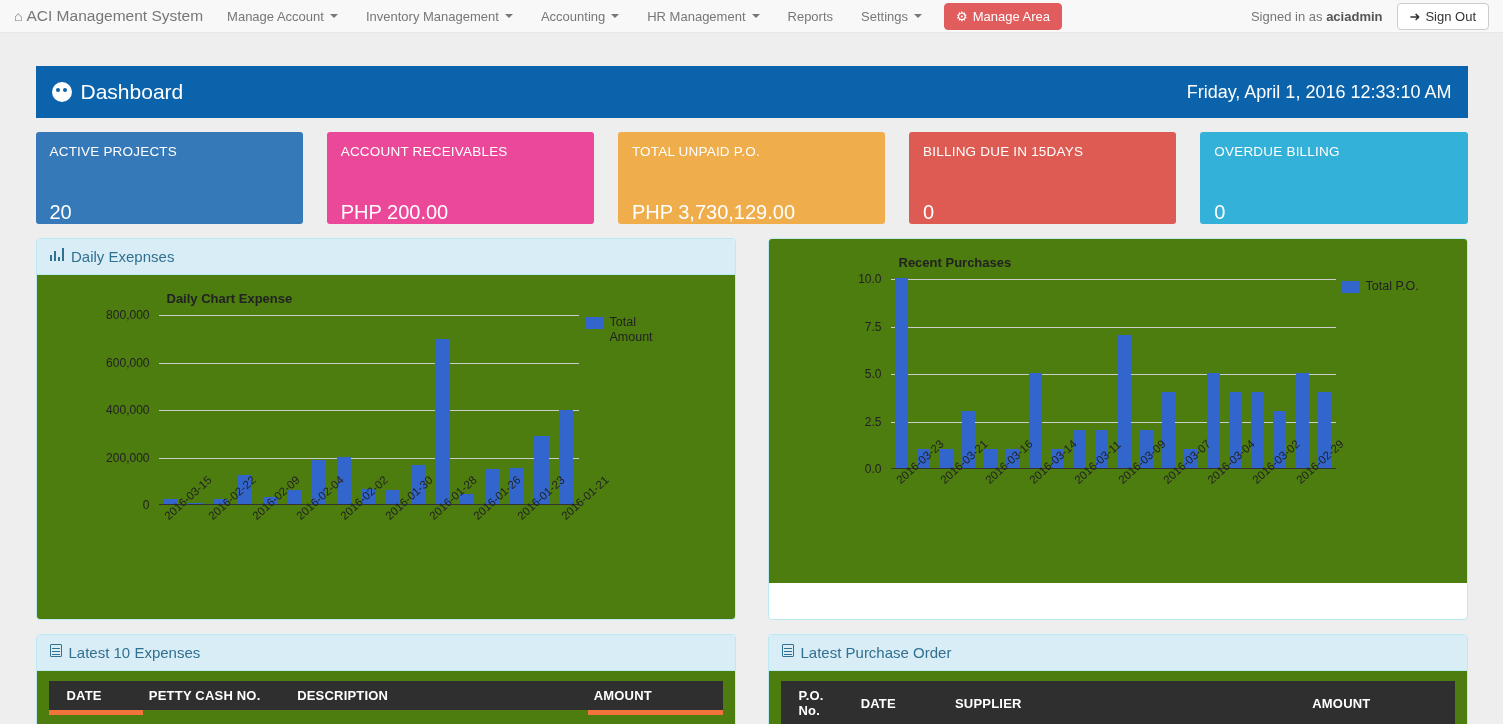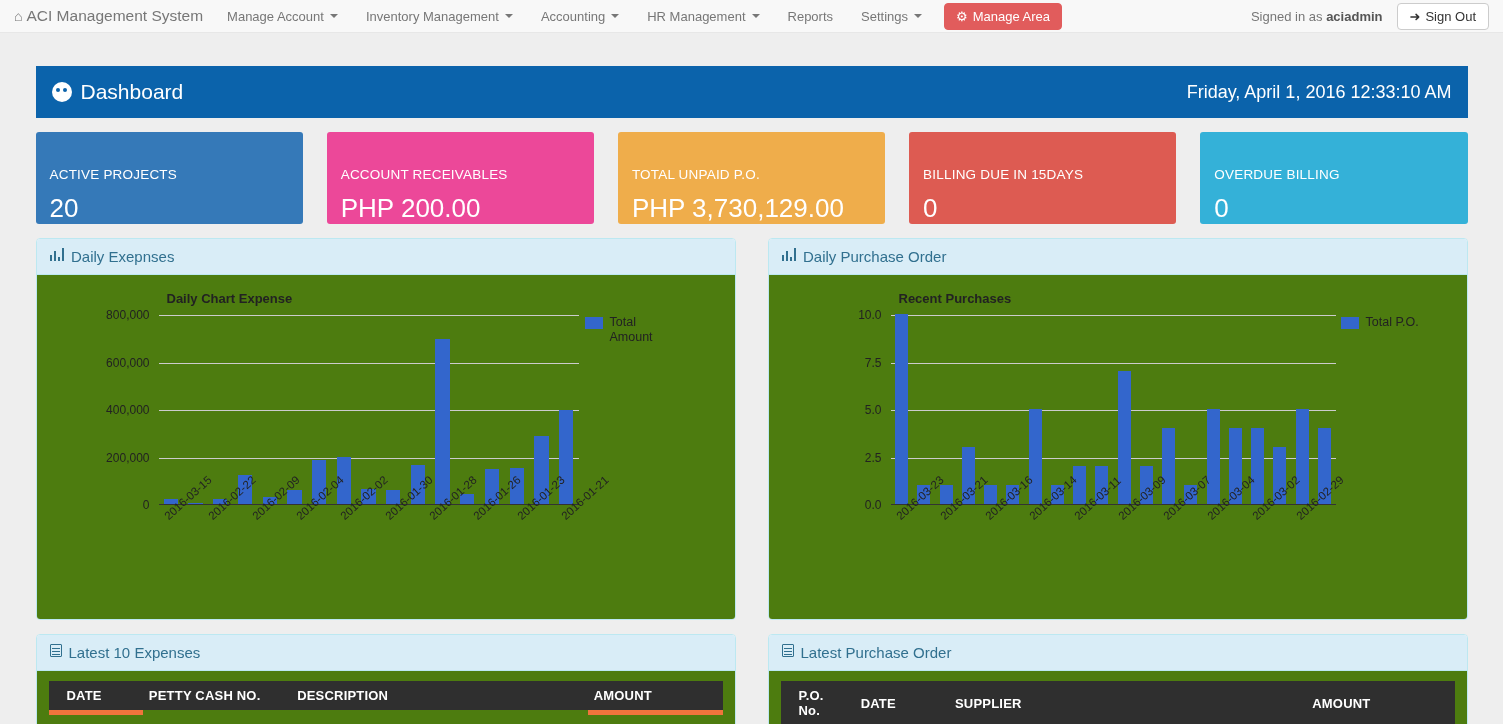--- a/index.html
+++ b/index.html
@@ -67,24 +67,24 @@
   }
   .gauge-ico::after{
     content:""; position:absolute; left:11px; top:6px; width:4px;height:4px;
     border-radius:50%; background:#0b63ab;
   }
 
   
   .stats{ display:flex; gap:24px; margin-top:14px; }
   .stat{
     flex:1; height:92px; border-radius:3px; color:#fff; padding:12px 14px 0 14px;
-    display:flex; flex-direction:column; justify-content:flex-end;
+    display:flex; flex-direction:column; justify-content:space-between;
   }
   .stat-label{ font-size:13.5px; letter-spacing:.2px; }
-  .stat-value{ font-size:26px; margin-top:11px; font-weight:normal; }
+  .stat-value{ font-size:20px; margin-top:11px; font-weight:normal; }
 
   
   .row{ display:flex; gap:32px; margin-top:14px; }
   .panel{
     flex:1; background:#fff; border:1px solid #bce8f1; border-radius:4px;
     overflow:hidden;
   }
   .panel-head{
     background:#d9edf7; border-bottom:1px solid #bce8f1; color:#31708f;
     padding:9px 13px; font-size:15px; display:flex; gap:7px;
@@ -330,29 +330,20 @@
             </div>
           <div class="legend" id="legend0" style="left:536px">
             <span class="swatch"></span>
             <span class="ltext">Total Amount</span>
           </div>
         </div>
       </div>
     </div>
 
     <div class="panel">
-      <div class="panel-head">
-        <span class="bar-ico">
-            <i></i>
-            <i></i>
-            <i></i>
-            <i></i>
-          </span>
-        <span>Daily Purchase Order</span>
-      </div>
       <div class="panel-body">
         <div class="chart-wrap">
           <div class="chart-title">Recent Purchases</div>
           <div class="plot wide" id="plot1">
               <div class="ylab" style="top: 190px;">0.0</div>
               <div class="gridline" style="top: 142.5px;"></div>
               <div class="ylab" style="top: 142.5px;">2.5</div>
               <div class="gridline" style="top: 95px;"></div>
               <div class="ylab" style="top: 95px;">5.0</div>
               <div class="gridline" style="top: 47.5px;"></div>

